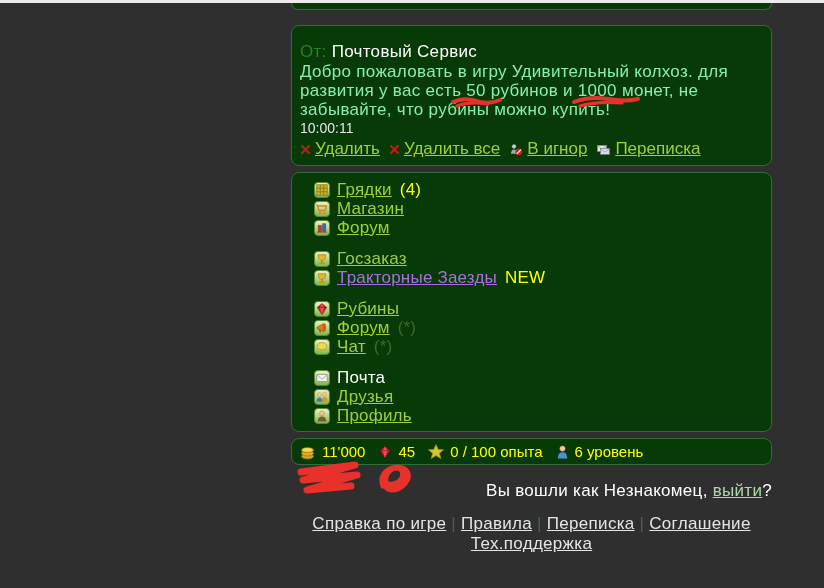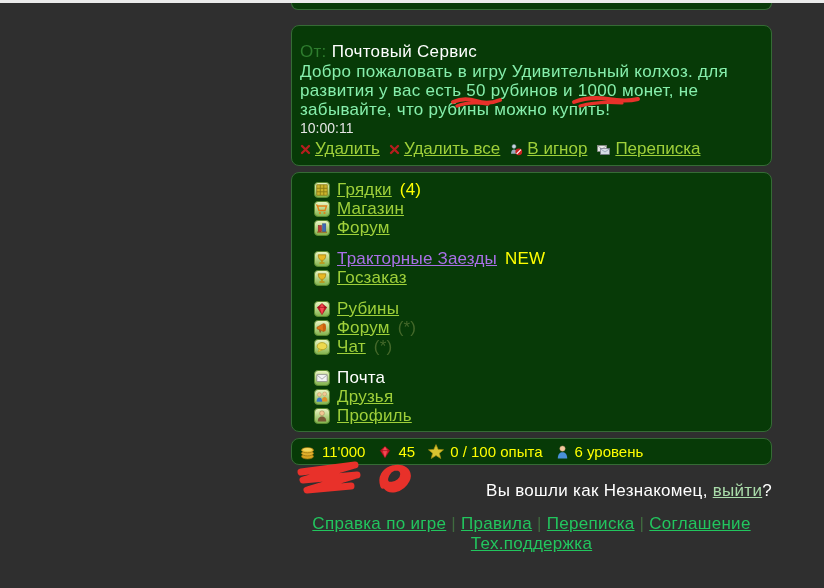--- a/index.html
+++ b/index.html
@@ -34,21 +34,21 @@
 
   
   .status-panel{margin-top:6px;padding:3px 6px;display:flex;align-items:center;gap:12px;
                 color:#ffff00;font-size:15px;height:27px;}
   .stat{display:inline-flex;align-items:center;gap:5px;}
 
   .login-line{margin-top:16px;text-align:right;color:#ffffff;font-size:17px;letter-spacing:.3px;}
   .login-line a{color:#aadcaa;}
 
   .footer{margin-top:13px;text-align:center;font-size:17px;line-height:20px;letter-spacing:.3px;}
-  .footer a{color:#22c55e;margin-top:48px;}
+  .footer a{color:#e5e5e5;margin-top:48px;}
   .footer .sep{color:#3f6b3f;margin:0 5px;}
 
   .scb{position:absolute;pointer-events:none;}
   #scb50{left:158px;top:69px;}
   #scb1000{left:278px;top:67px;}
   #scbBig{position:absolute;left:291px;top:460px;pointer-events:none;}
   svg{display:block;}
   .mrow svg,.action svg,.stat svg{flex:none;}
 </style>
 </head>
@@ -157,31 +157,31 @@
     </div>
 
     <div class="mgroup">
       <div class="mrow">
         <svg width="16" height="16" viewBox="0 0 16 16">
           <rect x="0.5" y="0.5" width="15" height="15" rx="3.5" fill="url(#gbtn)" stroke="#5a8a30"></rect>
           <path d="M4.2,3.8 h7.6 c0,3.8 -1.7,5.6 -3.8,5.6 c-2.1,0 -3.8,-1.8 -3.8,-5.6 z" fill="#e8b824" stroke="#a07808" stroke-width="0.7"></path>
           <rect x="7.2" y="9.4" width="1.6" height="1.8" fill="#c09010"></rect>
           <rect x="5.4" y="11.2" width="5.2" height="1.6" rx="0.5" fill="#c09010"></rect>
         </svg>
-        <a class="violet">Тракторные Заезды</a>
-        <span class="suffix yellow">NEW</span>
+        <a class="green">Госзаказ</a>
       </div>
       <div class="mrow">
         <svg width="16" height="16" viewBox="0 0 16 16">
           <rect x="0.5" y="0.5" width="15" height="15" rx="3.5" fill="url(#gbtn)" stroke="#5a8a30"></rect>
           <path d="M4.2,3.8 h7.6 c0,3.8 -1.7,5.6 -3.8,5.6 c-2.1,0 -3.8,-1.8 -3.8,-5.6 z" fill="#e8b824" stroke="#a07808" stroke-width="0.7"></path>
           <rect x="7.2" y="9.4" width="1.6" height="1.8" fill="#c09010"></rect>
           <rect x="5.4" y="11.2" width="5.2" height="1.6" rx="0.5" fill="#c09010"></rect>
         </svg>
-        <a class="green">Госзаказ</a>
+        <a class="violet">Тракторные Заезды</a>
+        <span class="suffix yellow">NEW</span>
       </div>
     </div>
 
     <div class="mgroup">
       <div class="mrow">
         <svg width="16" height="16" viewBox="0 0 16 16">
           <rect x="0.5" y="0.5" width="15" height="15" rx="3.5" fill="url(#gbtn)" stroke="#5a8a30"></rect>
           <polygon points="8,2.6 12.6,6.4 8,13.6 3.4,6.4" fill="#cc1626" stroke="#8a0a14" stroke-width="0.6"></polygon>
           <polygon points="8,2.6 10.2,6.4 8,13.6 5.8,6.4" fill="#f24a52"></polygon>
           <path d="M3.4,6.4 H12.6" stroke="#8a0a14" stroke-width="0.6"></path>

